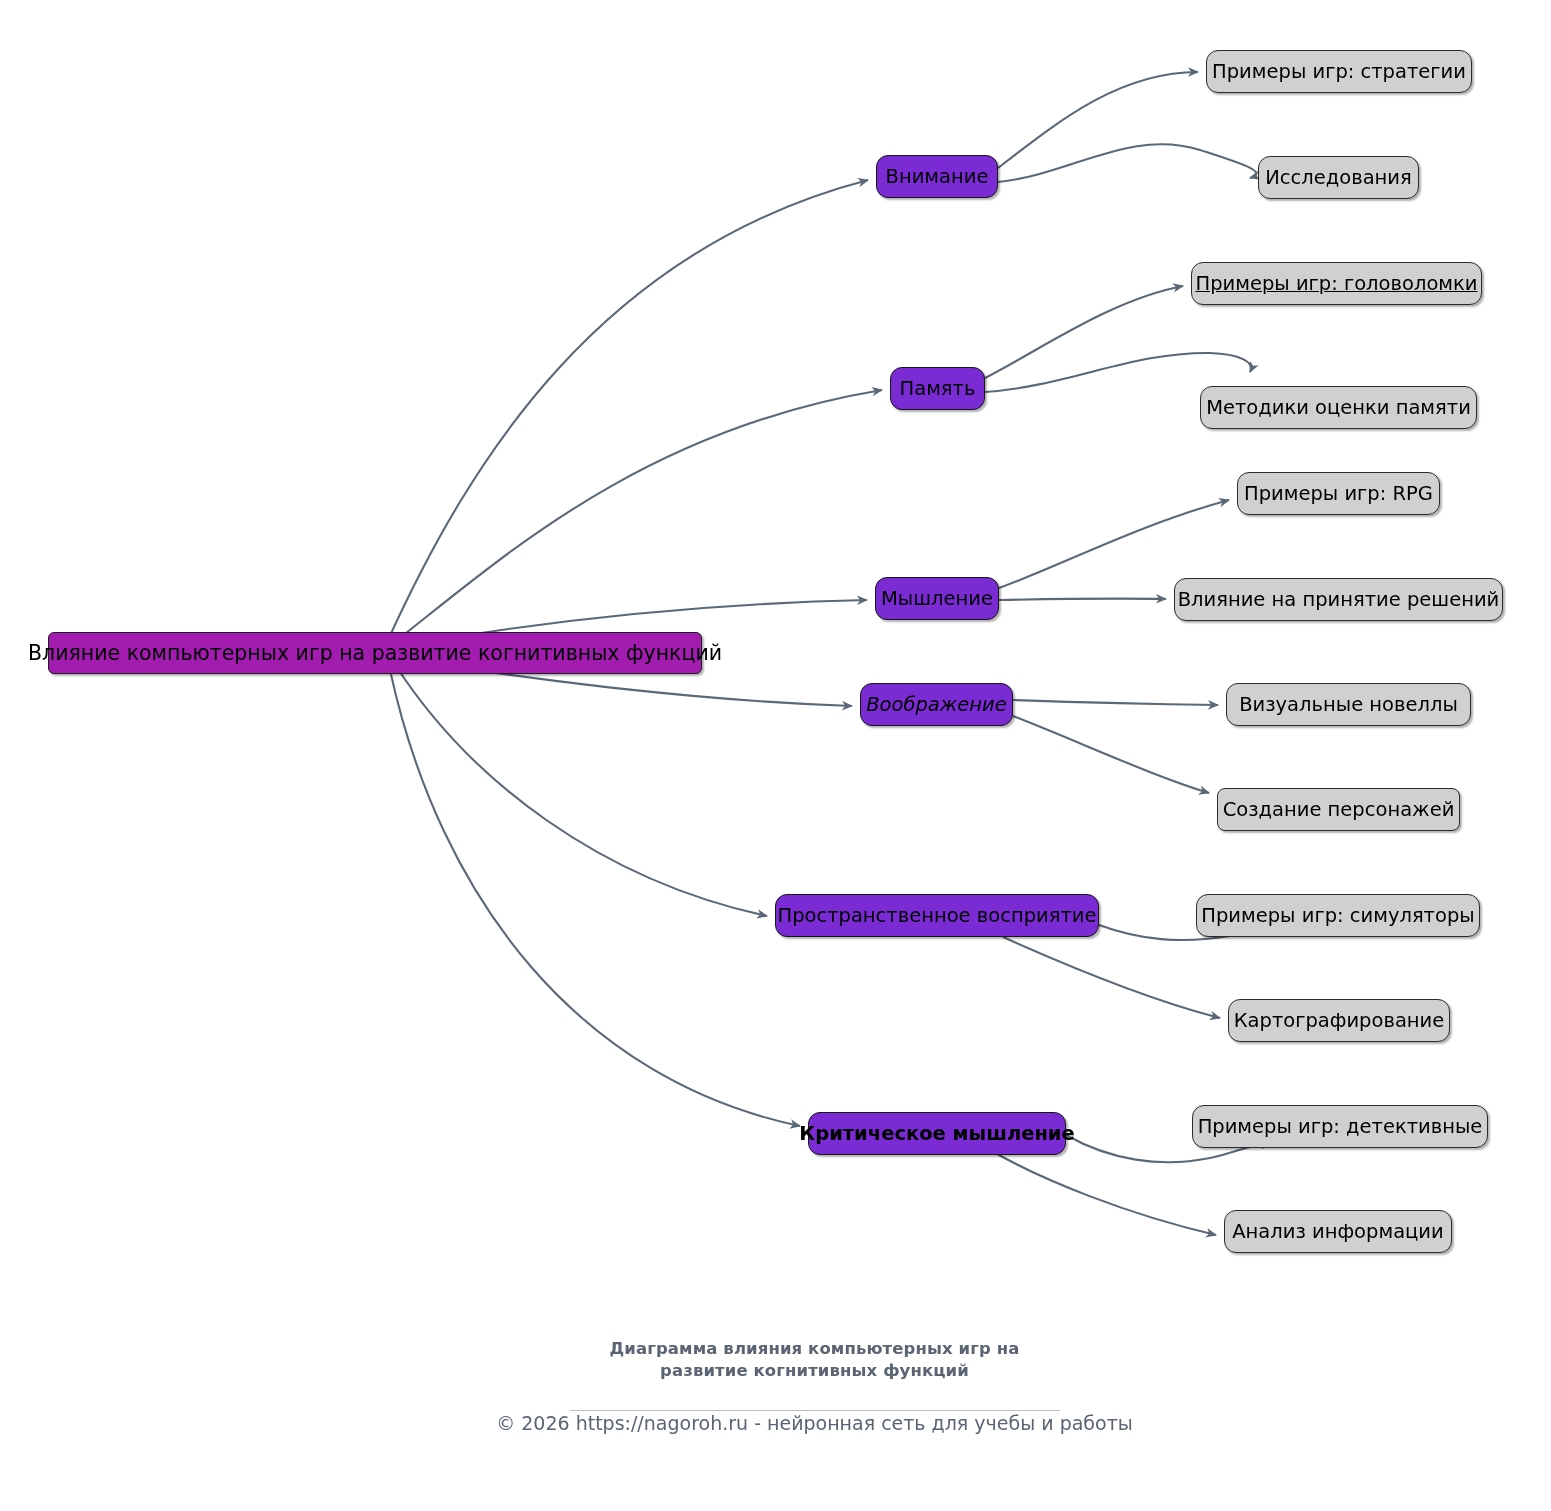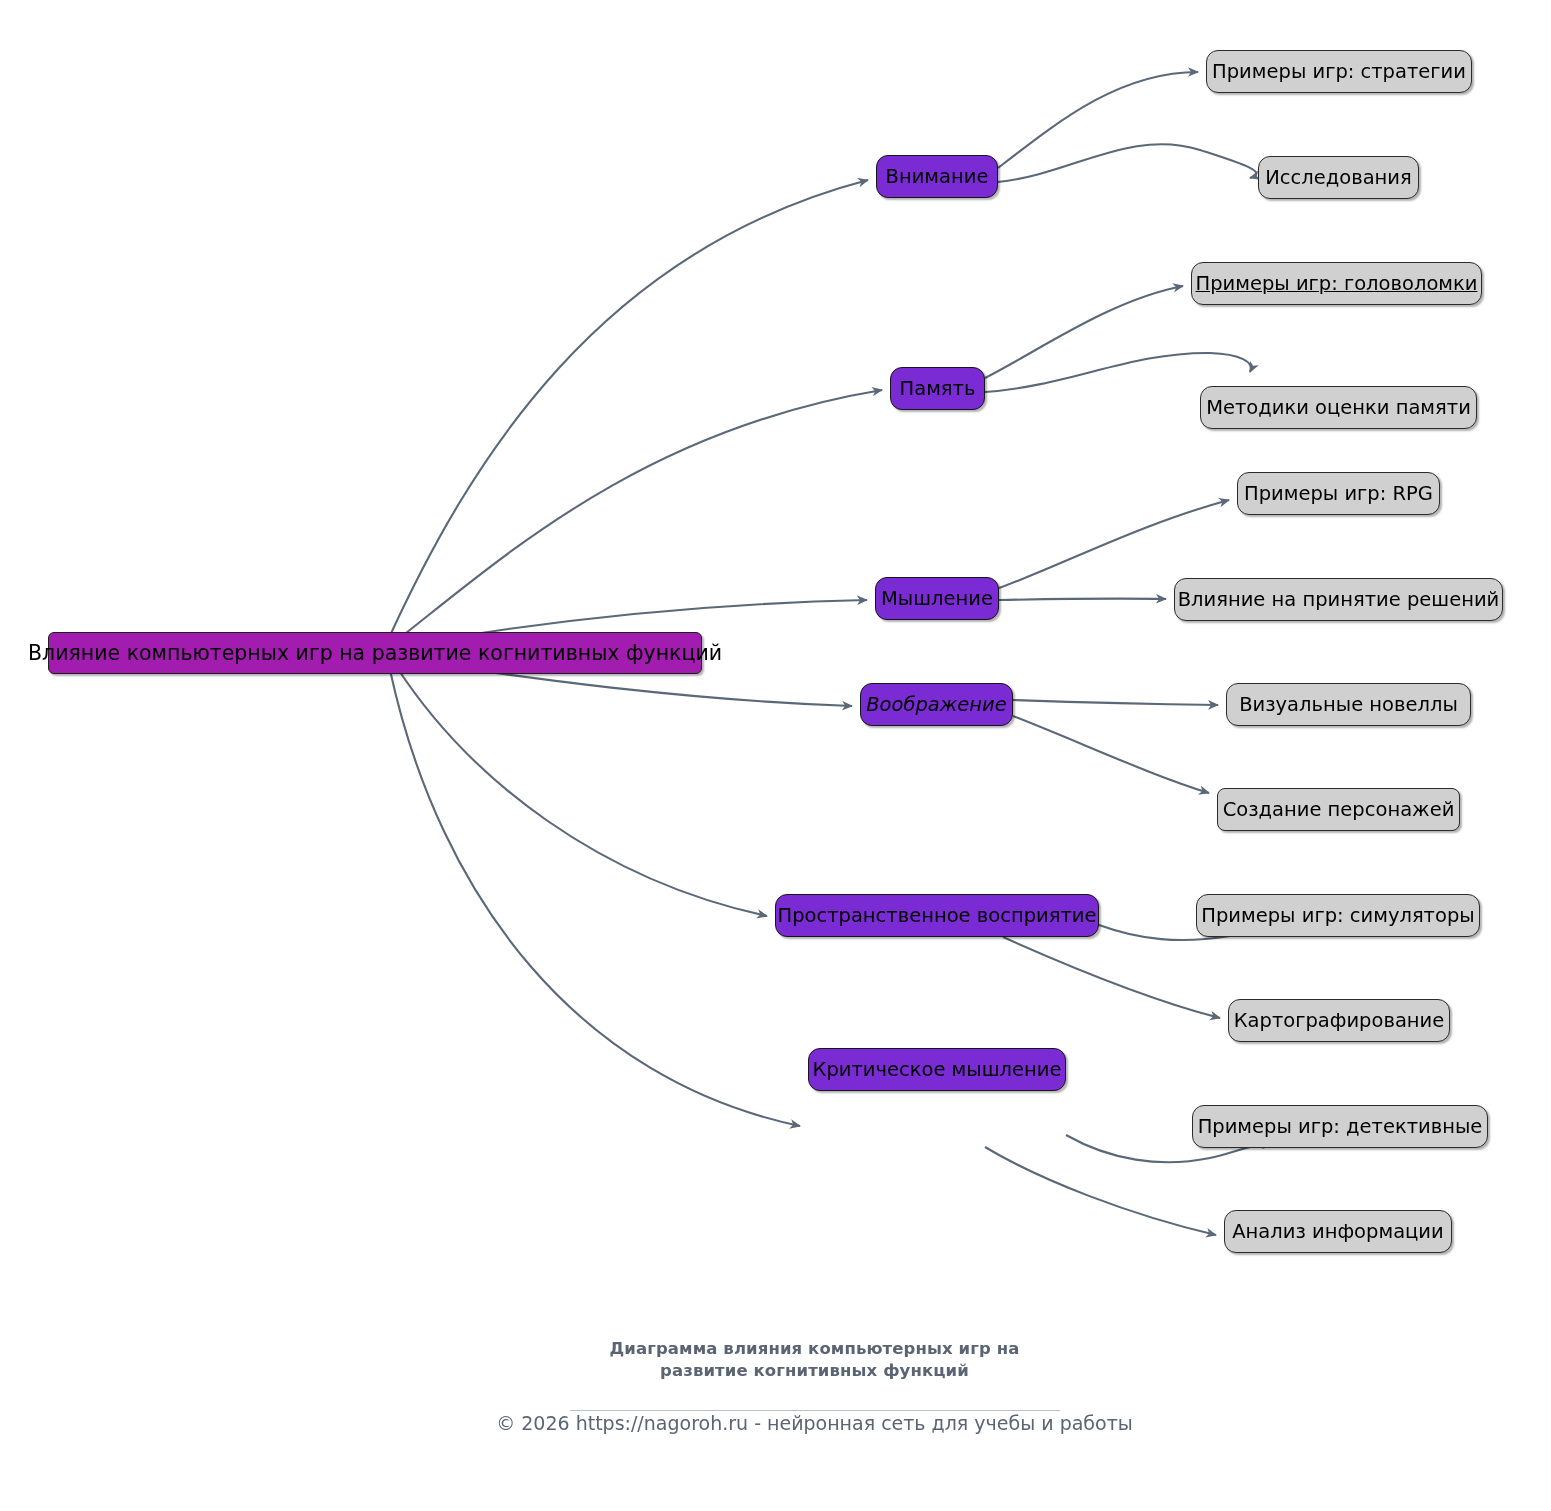--- a/index.html
+++ b/index.html
@@ -196,21 +196,21 @@
   <div class="node branch" style="left:775px; top:894px; width:324px; height:43px;">
     <span class="node-label">Пространственное восприятие</span>
   </div>
   <div class="node leaf" style="left:1196px; top:894px; width:284px; height:43px;">
     <span class="node-label">Примеры игр: симуляторы</span>
   </div>
   <div class="node leaf" style="left:1228px; top:999px; width:222px; height:43px;">
     <span class="node-label">Картографирование</span>
   </div>
 
-  <div class="node branch" style="left:808px; top:1048px; width:258px; height:43px;">
+  <div class="node branch" style="left:808px; top:1112px; width:258px; height:43px;font-weight:bold;">
     <span class="node-label">Критическое мышление</span>
   </div>
   <div class="node leaf" style="left:1192px; top:1105px; width:296px; height:43px;">
     <span class="node-label">Примеры игр: детективные</span>
   </div>
   <div class="node leaf" style="left:1224px; top:1210px; width:228px; height:43px;">
     <span class="node-label">Анализ информации</span>
   </div>
 
   <div class="footer-block" id="footer-title">

